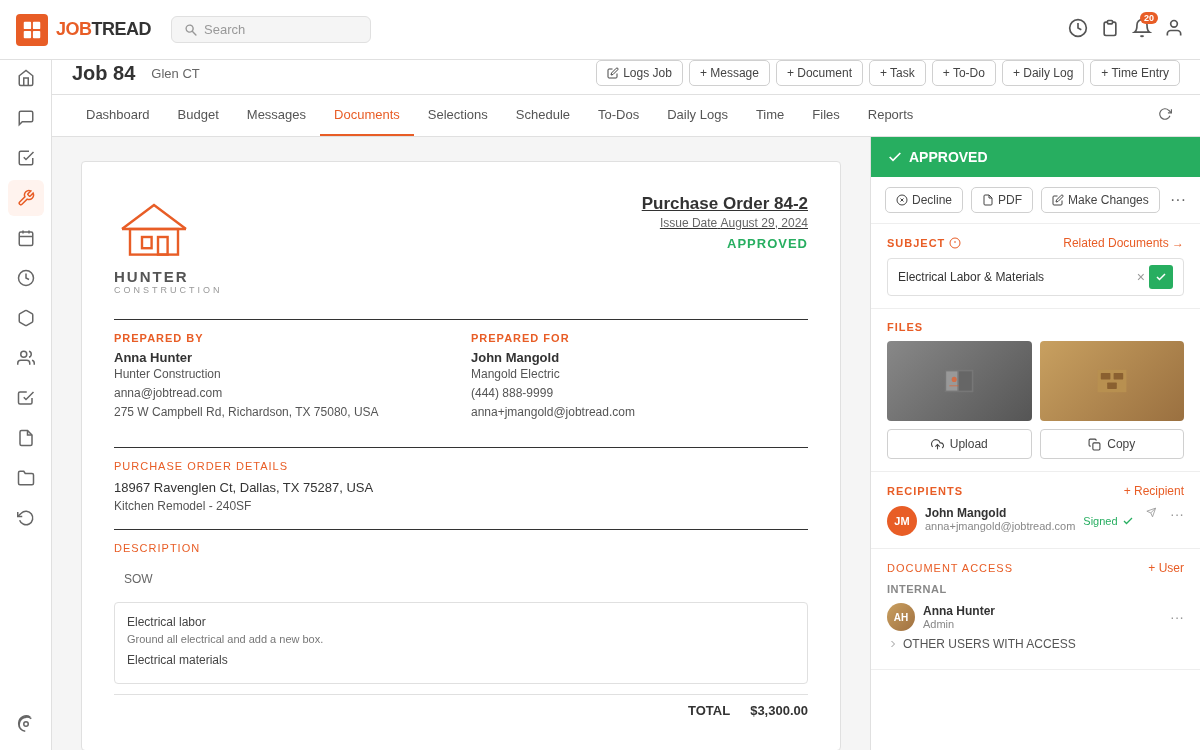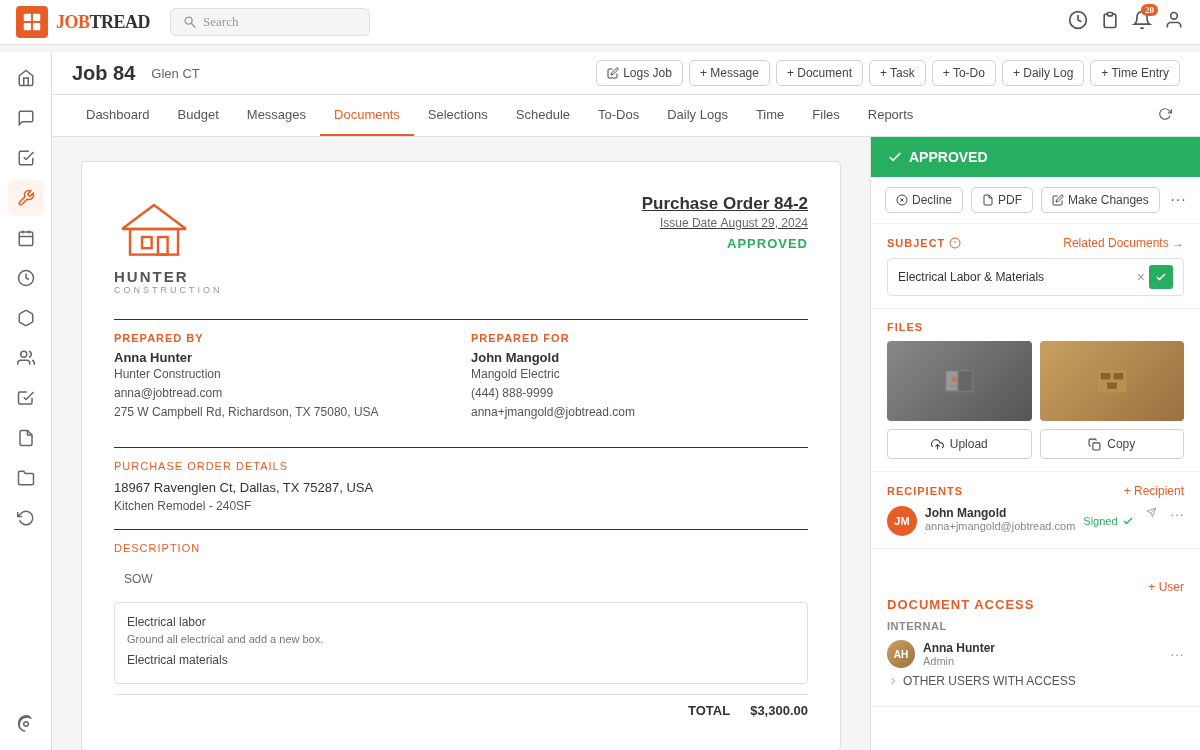--- a/index.html
+++ b/index.html
@@ -1,19 +1,19 @@
 <!DOCTYPE html>
 <html><head>
   <meta charset="utf-8">
   <style>
     * { box-sizing: border-box; margin: 0; padding: 0; }
     body { font-family: -apple-system, BlinkMacSystemFont, 'Segoe UI', sans-serif; font-size: 13px; background: #f5f5f5; color: #333; overflow: hidden; }
     
     
-    .topbar { display: flex; align-items: center; background: #fff; border-bottom: 1px solid #e0e0e0; height: 45px; padding: 0 16px; position: fixed; top: 0; left: 0; right: 0; z-index: 100; font-family: Liberation Serif, serif; }
+    .topbar { display: flex; align-items: center; background: #fff; border-bottom: 1px solid #e0e0e0; height: 60px; padding: 0 16px; position: fixed; top: 0; left: 0; right: 0; z-index: 100; }
     .logo { display: flex; align-items: center; margin-right: 20px; }
     .logo-icon { width: 32px; height: 32px; background: #e85d26; border-radius: 4px; display: flex; align-items: center; justify-content: center; margin-right: 8px; }
     .logo-icon svg { width: 22px; height: 22px; }
     .logo-text { font-size: 18px; font-weight: 700; color: #333; letter-spacing: -0.5px; }
     .logo-text span { color: #e85d26; }
     .search-bar { display: flex; align-items: center; background: #f5f5f5; border: 1px solid #e0e0e0; border-radius: 6px; padding: 5px 12px; margin-right: auto; width: 200px; cursor: text; }
     .search-bar svg { width: 14px; height: 14px; color: #999; margin-right: 6px; }
     .search-text { color: #999; font-size: 13px; }
     .topbar-actions { display: flex; align-items: center; gap: 12px; }
     .topbar-icon { position: relative; cursor: pointer; color: #555; }
@@ -120,21 +120,21 @@
     .recipient-info { flex: 1; }
     .recipient-name { font-size: 12px; font-weight: 600; }
     .recipient-email { font-size: 11px; color: #888; }
     .recipient-status { display: flex; align-items: center; gap: 4px; font-size: 11px; color: #27ae60; margin-left: auto; }
     .recipient-more { cursor: pointer; color: #999; font-size: 14px; margin-left: 6px; }
 
     .add-btn { font-size: 12px; color: #e85d26; cursor: pointer; display: flex; align-items: center; gap: 2px; }
 
     .access-section { padding: 12px 16px; border-bottom: 1px solid #eee; }
     .access-header { display: flex; align-items: center; justify-content: space-between; margin-bottom: 8px; }
-    .access-label { font-size: 13px; font-weight: 700; color: #e85d26; letter-spacing: 1px; margin-top: 36px; }
+    .access-label { font-size: 11px; font-weight: 400; color: #e85d26; letter-spacing: 1px; }
     .internal-label { font-size: 11px; color: #888; font-weight: 600; margin-bottom: 8px; text-transform: uppercase; letter-spacing: 0.5px; }
     .access-user-row { display: flex; align-items: center; gap: 8px; }
     .access-avatar { width: 28px; height: 28px; border-radius: 50%; overflow: hidden; flex-shrink: 0; background: #ccc; }
     .access-user-info { flex: 1; }
     .access-user-name { font-size: 12px; font-weight: 600; }
     .access-user-role { font-size: 11px; color: #888; }
     .access-more { cursor: pointer; color: #999; font-size: 14px; }
     .other-users { display: flex; align-items: center; gap: 4px; cursor: pointer; font-size: 12px; color: #555; padding: 6px 0; }
     .other-users svg { width: 12px; height: 12px; color: #999; }
 

